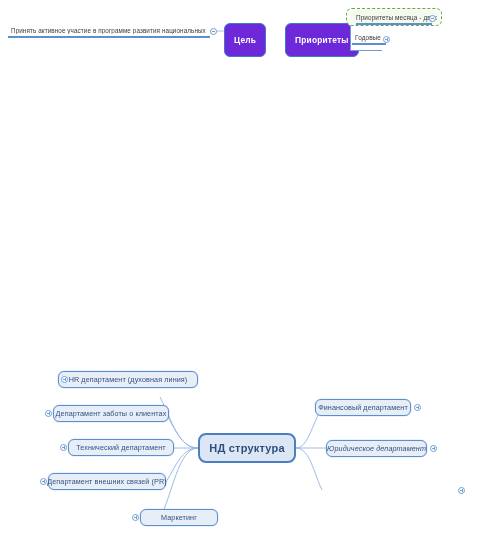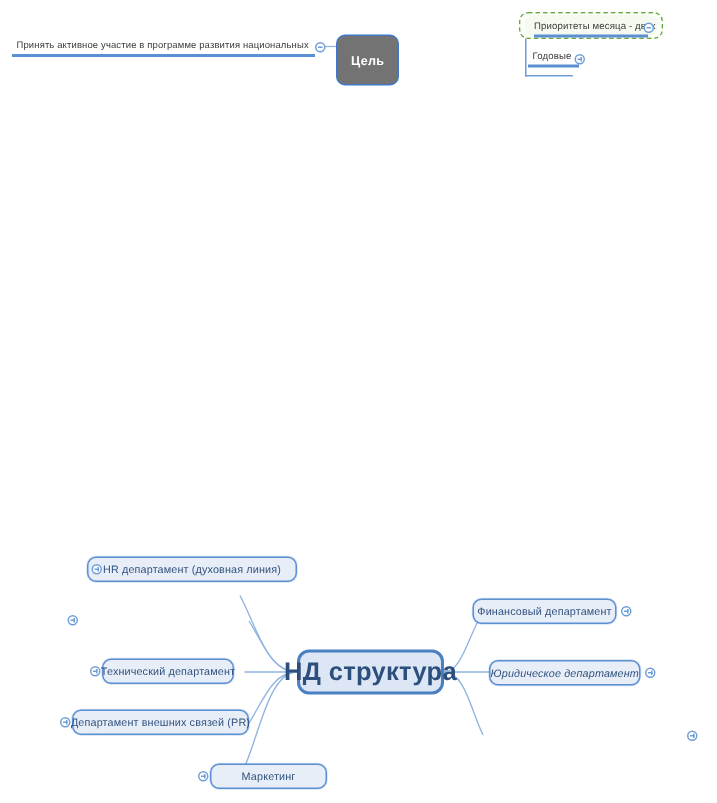--- a/index.html
+++ b/index.html
@@ -52,31 +52,31 @@
     padding: 0 7px;
     color: #31527e;
     box-shadow: 0 0 0 0.5px rgba(91,143,209,0.25);
   }
 
   
   .node.central {
     background: #dde6f4;
     border: 2px solid #4a7fc1;
     border-radius: 8px;
-    font-size: 17px;
+    font-size: 11px;
     font-weight: bold;
     color: #2d4f7e;
     height: 30px;
     padding: 0 14px;
     letter-spacing: 0.2px;
   }
 
   
   .node.pill {
-    background: #737373;
+    background: #6d28d9;
     border: 1px solid #3f78c8;
     border-radius: 6px;
     color: #ffffff;
     font-size: 8.4px;
     font-weight: bold;
     height: 17px;
     padding: 16px 9px;
     letter-spacing: 0.2px;
   }
 
@@ -193,20 +193,23 @@
   <div class="node plain" style="left:8px; top:24px; width:202px;">
     <span style="overflow:hidden; text-overflow:clip;">Принять активное участие в программе развития национальных целей России</span>
     <span class="underline"></span>
   </div>
   <div class="handle minus" style="left:210px; top:27.5px;"></div>
 
   <div class="node pill" style="left:224px; top:23px;">
     <span>Цель</span>
   </div>
 
+  <div class="node pill" style="left:285px; top:23px;">
+    <span>Приоритеты</span>
+  </div>
   <div class="handle minus" style="left:367px; top:27.5px;"></div>
 
   <div class="bracket" style="left:350px; top:9px; width:32px; height:42px; z-index:0;"></div>
 
   <div class="selection-box" style="left:346px; top:8px; width:96px; height:18px;"></div>
 
   <div class="node selected-inner" style="left:350px; top:10px; width:88px; justify-content:flex-start;">
     <span>Приоритеты месяца - двух</span>
     <span class="underline"></span>
   </div>
@@ -220,23 +223,26 @@
 
   <div class="node central" style="left:198px; top:433px; width:98px;">
     <span>НД структура</span>
   </div>
 
   <div class="node dept" style="left:58px; top:371px; width:140px;">
     <span>HR департамент (духовная линия)</span>
   </div>
   <div class="handle" style="left:61px; top:375.5px;"></div>
 
+  <div class="node dept" style="left:53px; top:405px; width:116px;">
+    <span>Департамент заботы о клиентах</span>
+  </div>
   <div class="handle" style="left:45px; top:409.5px;"></div>
 
-  <div class="node dept" style="left:68px; top:439px; width:88px;">
+  <div class="node dept" style="left:68px; top:439px; width:106px;">
     <span>Технический департамент</span>
   </div>
   <div class="handle" style="left:60px; top:443.5px;"></div>
 
   <div class="node dept" style="left:48px; top:473px; width:118px;">
     <span>Департамент внешних связей (PR)</span>
   </div>
   <div class="handle" style="left:40px; top:477.5px;"></div>
 
   <div class="node dept" style="left:140px; top:509px; width:78px;">

